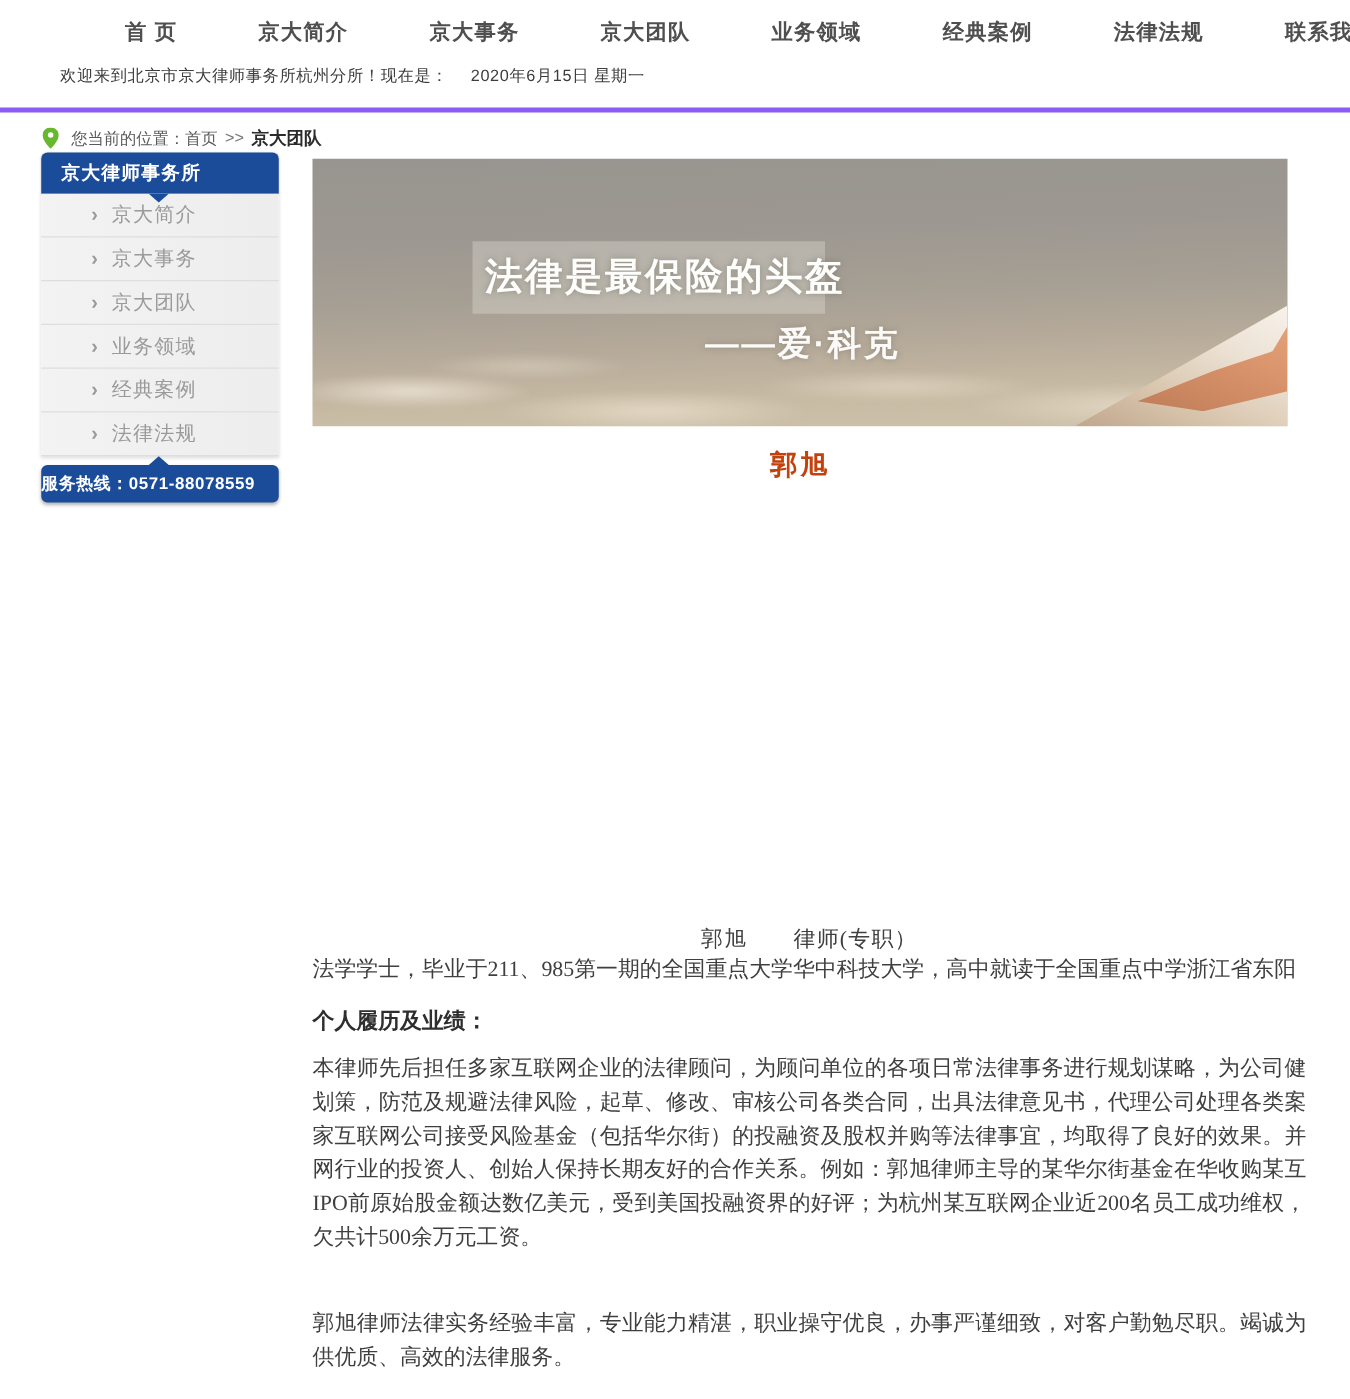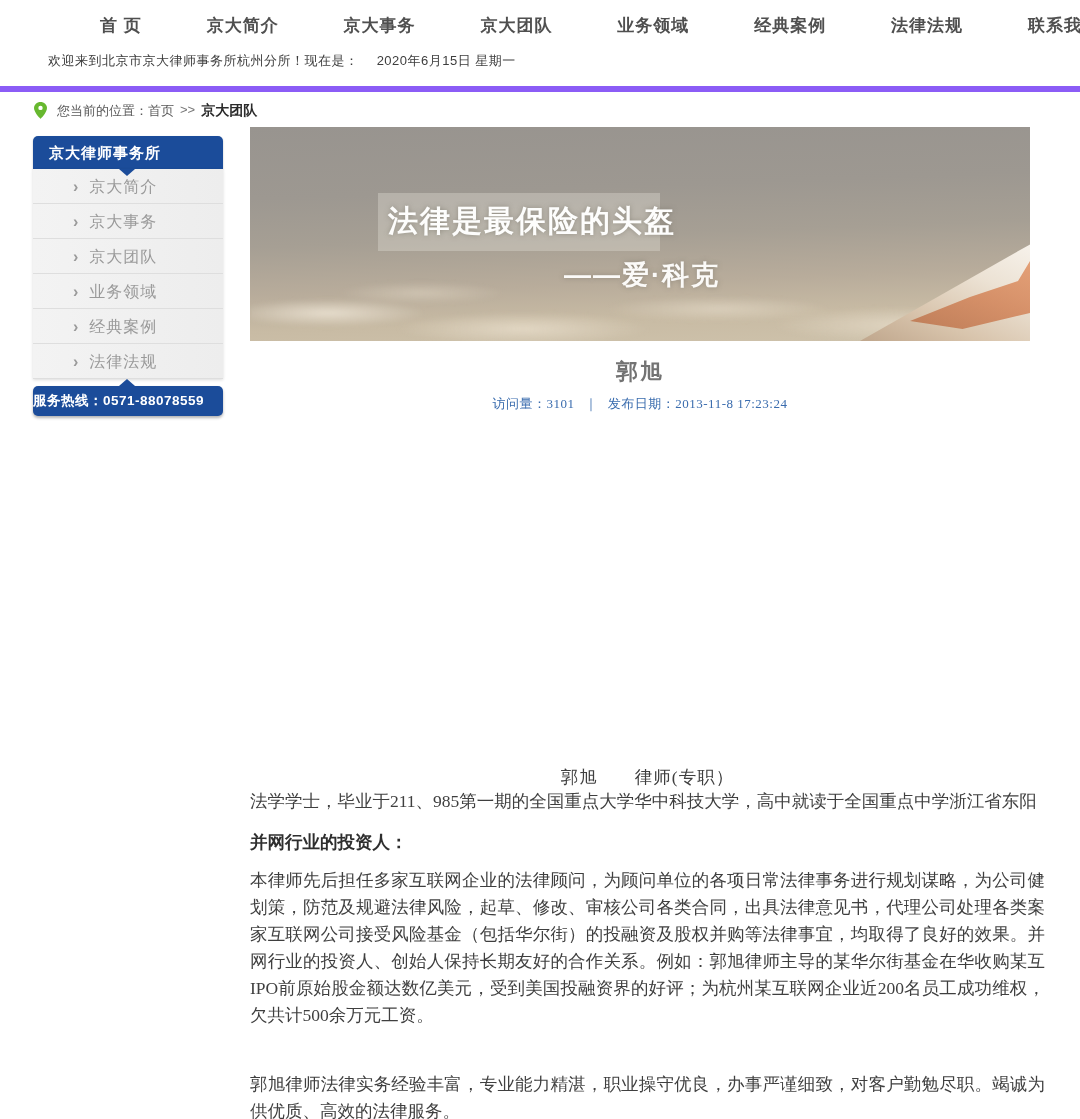--- a/index.html
+++ b/index.html
@@ -17,36 +17,36 @@
     list-style:none;
   }
   .topnav li {
     font-size:17px; font-weight:bold; color:#4f4f4f;
     white-space:nowrap; cursor:pointer; letter-spacing:1px;
   }
 
   
   .welcome {
     padding:6px 0 16px 48px; font-size:13px; color:#3d3d3d;
-    border-bottom:6px solid #8b5cf6; letter-spacing:.5px;
+    border-bottom:4px solid #8b5cf6; letter-spacing:.5px;
   }
   .welcome .date { margin-left:14px; }
 
   
   .crumb {
     position:absolute; left:34px; top:102px;
     display:flex; align-items:flex-start; font-size:13px; color:#5a5a5a;
   }
   .crumb .pin { margin-right:10px; display:inline-block; }
   .crumb .sep { margin:0 6px; color:#777; }
   .crumb .cur { font-weight:bold; color:#2b2b2b; font-size:14px; }
   .crumb .home { cursor:pointer; }
 
   
-  .sidebar { position:absolute; left:33px; top:136px; width:190px; }
+  .sidebar { position:absolute; left:33px; top:122px; width:190px; }
   .sb-head {
     height:33px; line-height:33px; background:#1b4c9a; color:#fff;
     font-size:15px; font-weight:bold; padding-left:16px;
     border-radius:5px 5px 0 0; letter-spacing:1px;
     box-shadow:0 1px 2px rgba(0,0,0,.25);
   }
   .sb-notch-down {
     position:absolute; left:86px; top:33px; z-index:2;
     width:0; height:0; border-left:8px solid transparent;
     border-right:8px solid transparent; border-top:7px solid #1b4c9a;
@@ -116,21 +116,21 @@
   .slogan-author {
     position:absolute; left:314px; top:130px;
     font-size:27px; font-weight:bold; color:#fbfaf8; letter-spacing:2px;
     text-shadow:0 0 5px rgba(110,105,95,.5);
   }
 
   
   .art-title {
     width:780px; text-align:center; margin-top:16px;
     font-family:"Liberation Serif","DejaVu Serif",serif;
-    font-size:22px; font-weight:bold; color:#737373; letter-spacing:2px;
+    font-size:22px; font-weight:bold; color:#c2410c; letter-spacing:2px;
   }
   .art-meta {
     width:780px; text-align:center; margin-top:8px;
     font-size:13px; color:#3a6cae; letter-spacing:.5px;
     font-family:"Liberation Serif","DejaVu Serif",serif;
   }
   .art-meta .bar { margin:0 10px; }
 
   
   .art-body {
@@ -211,25 +211,22 @@
     <div class="clouds"></div>
     <div class="mountain-snow"></div>
     <div class="mountain-glow"></div>
     <div class="slogan-band"></div>
     <div class="slogan">法律是最保险的头盔</div>
     <div class="slogan-author">——爱·科克</div>
   </div>
 
   <div class="art-title">郭旭</div>
 
-  <div class="art-meta">
-    <span>访问量：</span><span>3101</span><span class="bar">｜</span><span>发布日期：</span><span>2013-11-8 17:23:24</span>
-  </div>
 
   <div class="art-body">
     <div class="subtitle">郭旭　　律师(专职）</div>
     <p class="intro">法学学士，毕业于211、985第一期的全国重点大学华中科技大学，高中就读于全国重点中学浙江省东阳</p>
-    <div class="sec-head">并网行业的投资人：</div>
+    <div class="sec-head">个人履历及业绩：</div>
     <p class="para">本律师先后担任多家互联网企业的法律顾问，为顾问单位的各项日常法律事务进行规划谋略，为公司健划策，防范及规避法律风险，起草、修改、审核公司各类合同，出具法律意见书，代理公司处理各类案家互联网公司接受风险基金（包括华尔街）的投融资及股权并购等法律事宜，均取得了良好的效果。并网行业的投资人、创始人保持长期友好的合作关系。例如：郭旭律师主导的某华尔街基金在华收购某互IPO前原始股金额达数亿美元，受到美国投融资界的好评；为杭州某互联网企业近200名员工成功维权，欠共计500余万元工资。</p>
     <p class="para">郭旭律师法律实务经验丰富，专业能力精湛，职业操守优良，办事严谨细致，对客户勤勉尽职。竭诚为供优质、高效的法律服务。</p>
   </div>
 
 </div>
 
 </body></html>

